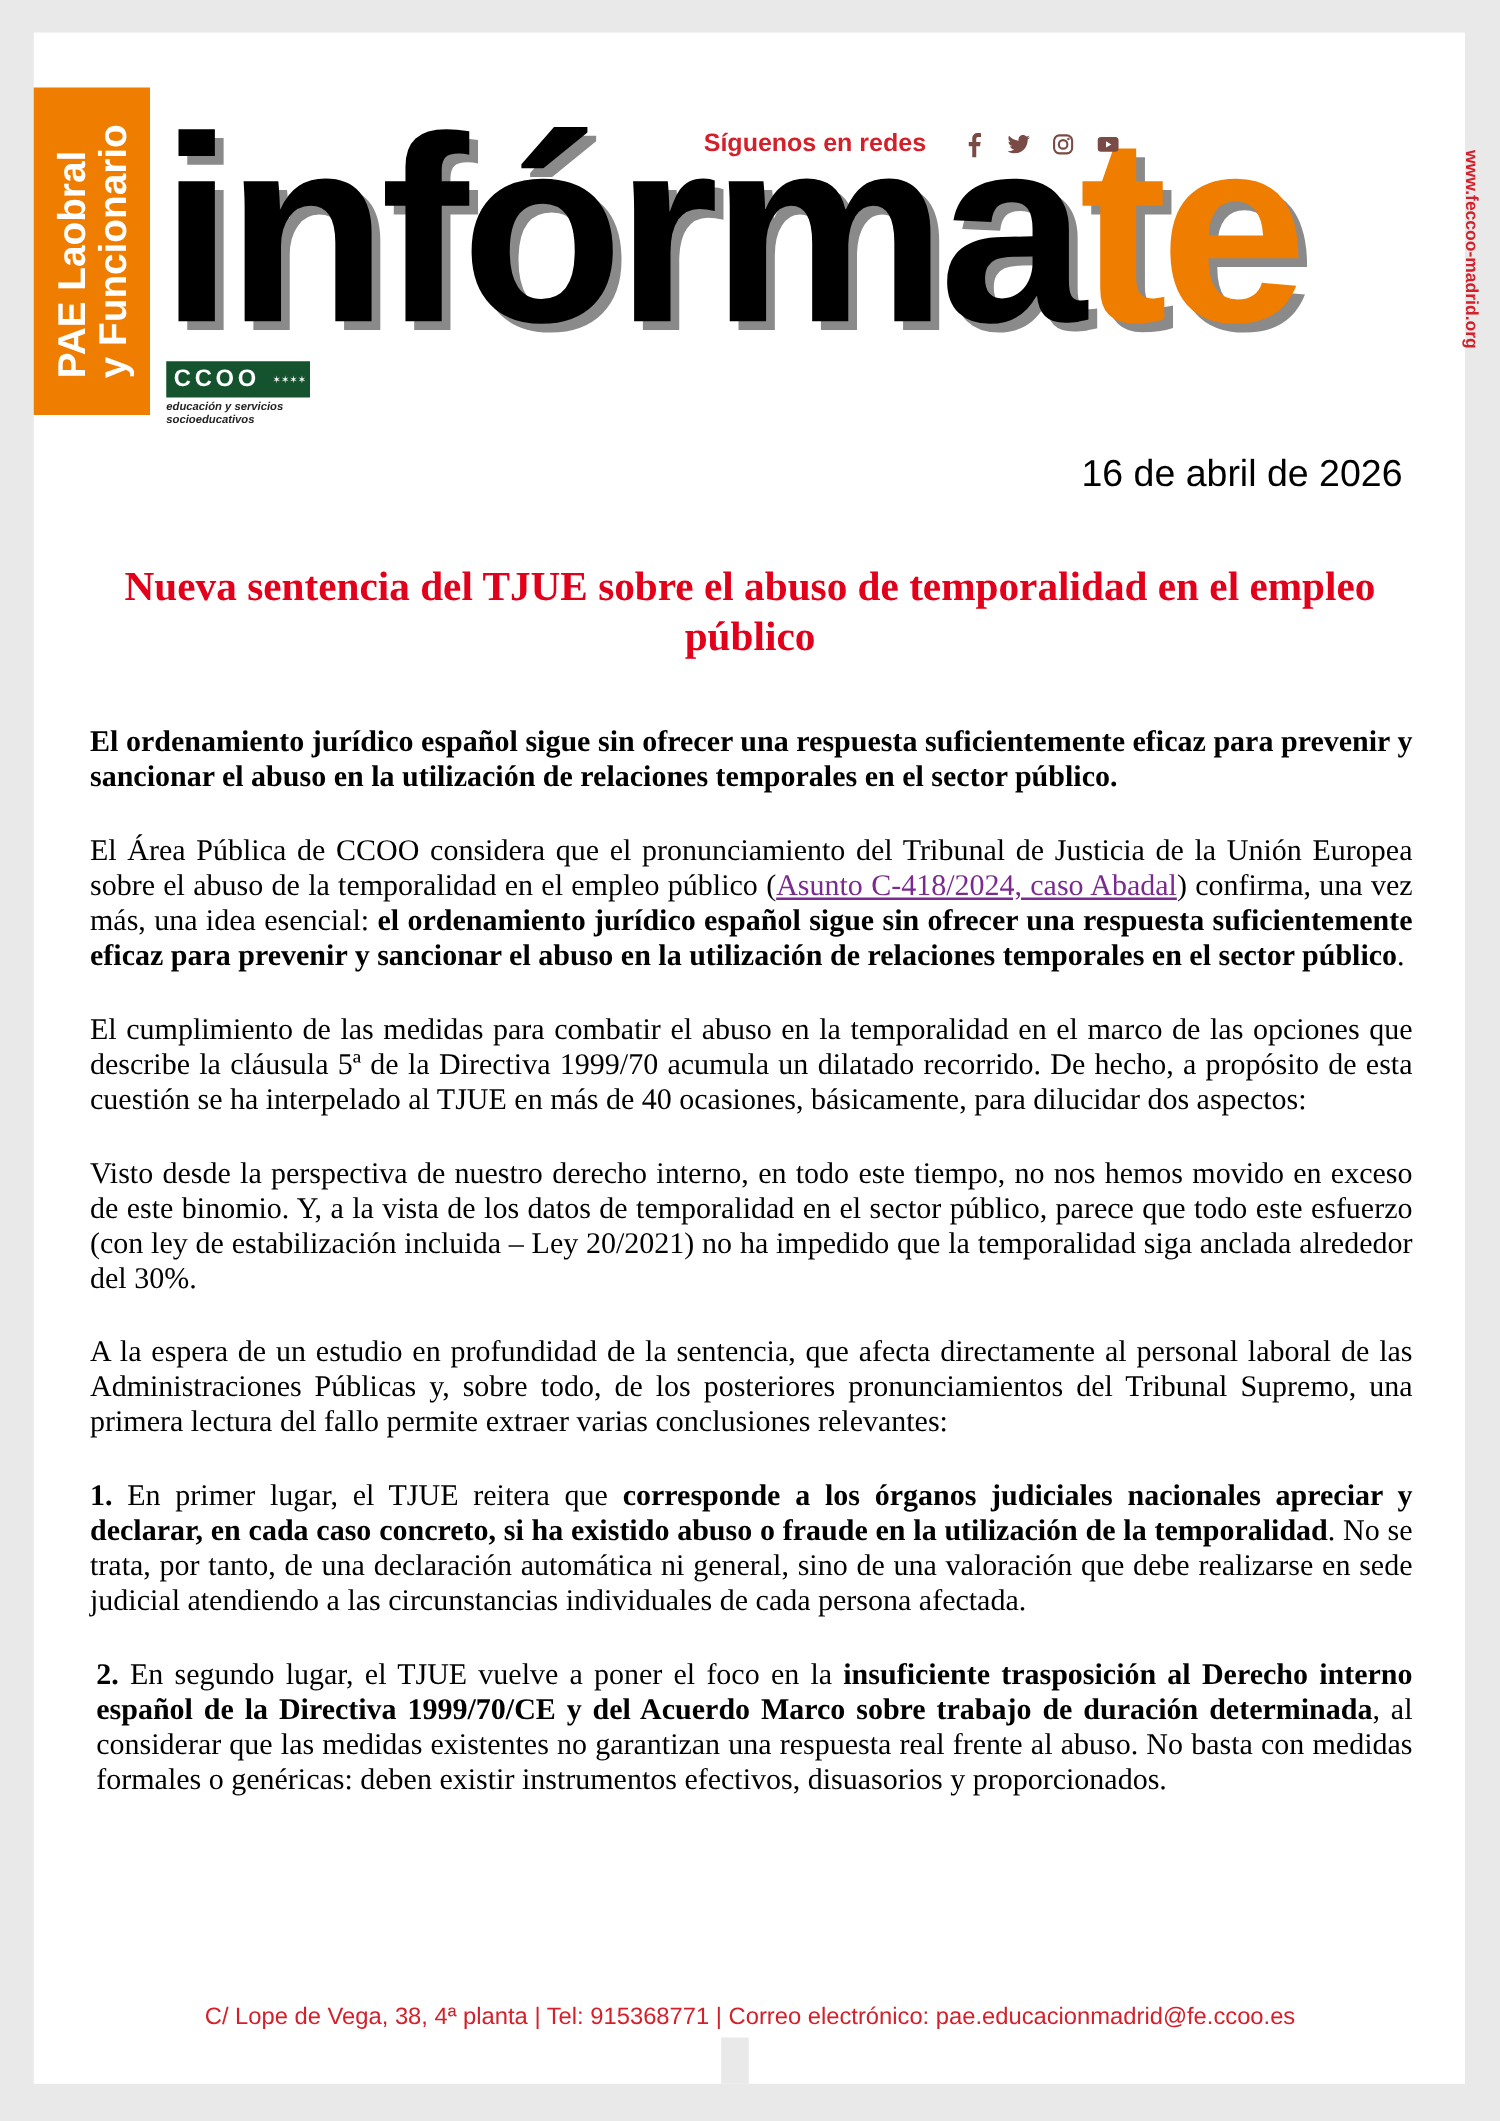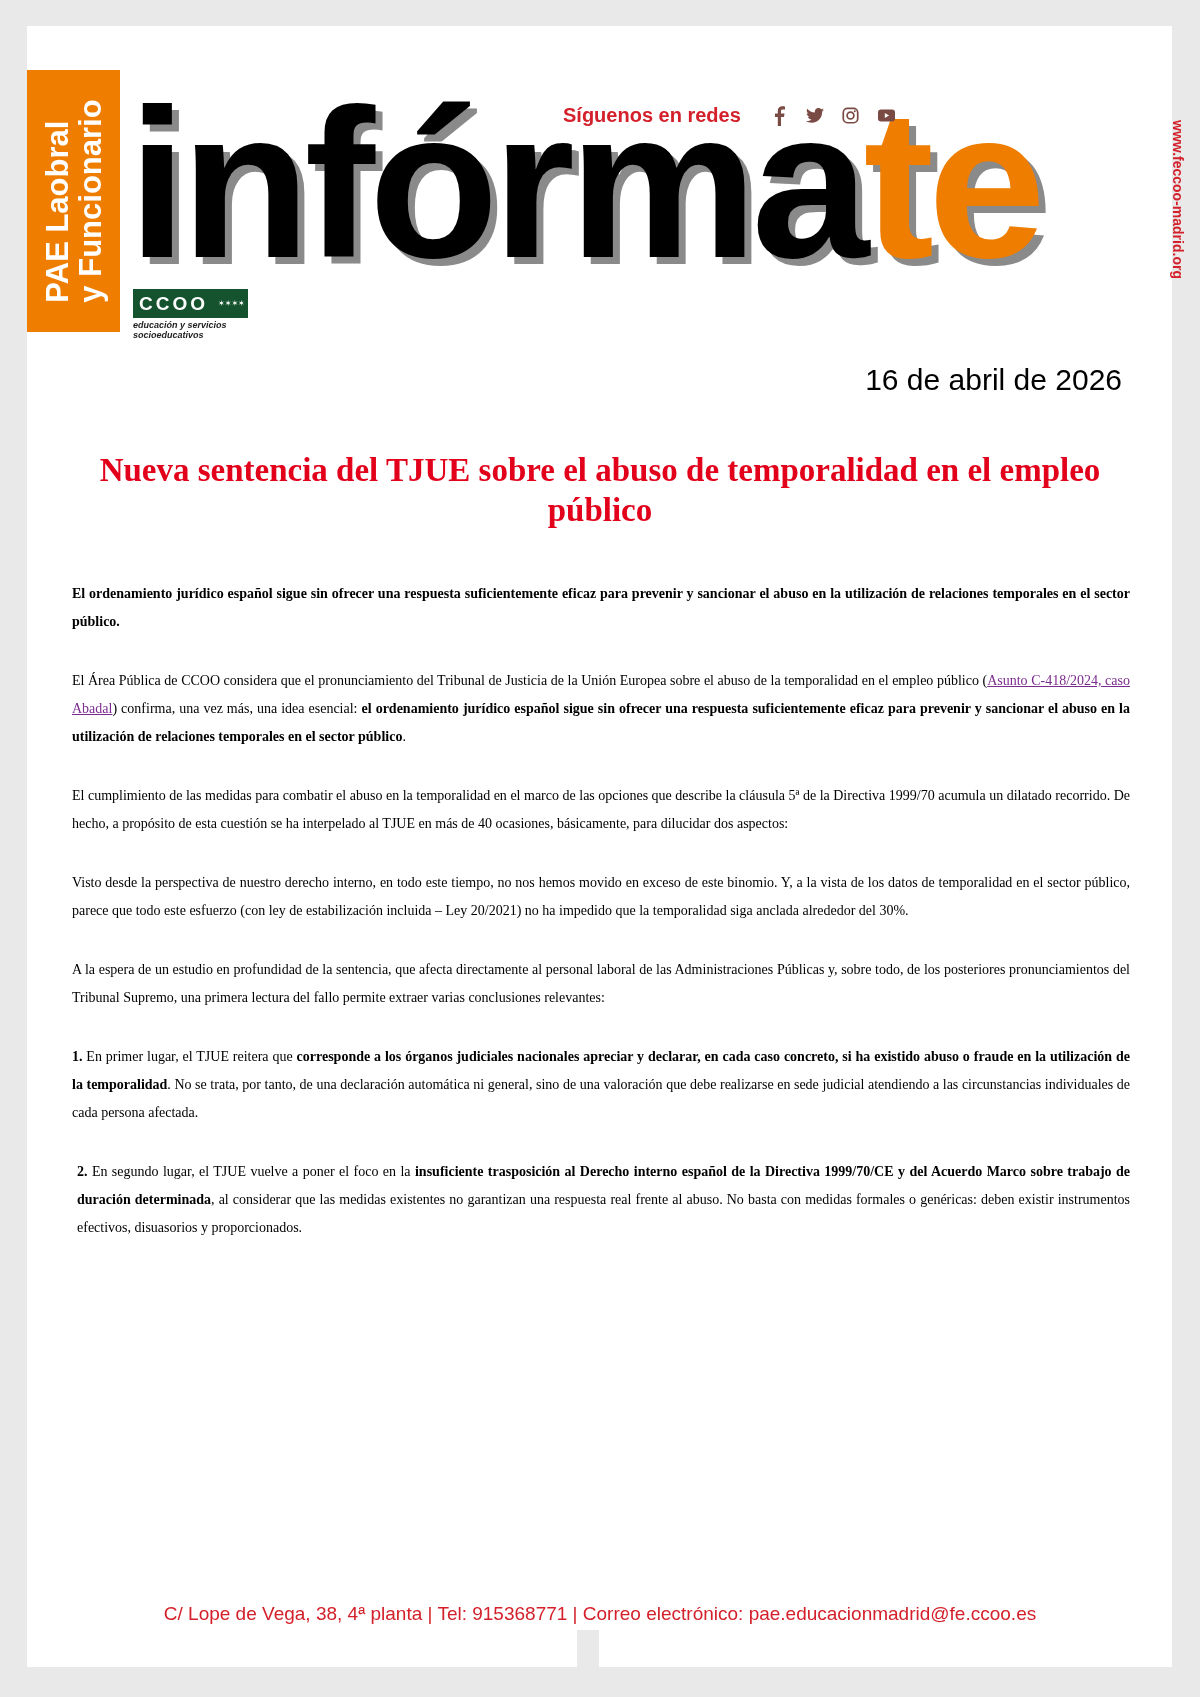--- a/index.html
+++ b/index.html
@@ -23,21 +23,21 @@
 
   .ccoo { position:absolute; left:133px; top:289px; width:115px; height:29px; background:#14532d; display:flex; align-items:center; padding-left:6px; box-sizing:border-box; gap:4px; }
   .ccoo .letters { color:#fff; font-family:"Liberation Sans", sans-serif; font-weight:bold; font-size:19px; letter-spacing:3px; }
   .ccoo .stars { color:#fff; font-size:8px; margin-left:6px; }
   .ccoo-sub { position:absolute; left:133px; top:320px; font-family:"Liberation Sans", sans-serif; font-weight:bold; font-size:9px; line-height:10px; color:#222;font-style:italic; }
 
   .date { position:absolute; right:78px; top:363px; font-family:"Liberation Sans", sans-serif; font-size:30px; color:#000; }
 
   .title { position:absolute; left:80px; width:1040px; top:450px; text-align:center; color:#e2001a; font-weight:bold; font-size:33px; line-height:40px; text-decoration-thickness:2px; text-underline-offset:4px; }
 
-  .body { position:absolute; left:72px; width:1058px; top:580px; font-size:14px; line-height:28px; color:#000; text-align:justify; }
+  .body { position:absolute; left:72px; width:1058px; top:580px; font-size:24px; line-height:28px; color:#000; text-align:justify; }
   .body p { margin:0 0 31px 0; }
   .body .lead { font-weight:bold; }
   .body b { font-weight:bold; }
   .body a { color:#7b2a8f; text-decoration:underline; }
   .body .list { padding-left:73px; margin-bottom:31px; }
   .body .list div { margin:0; }
   .body .indent1 { padding-left:5px; }
 
   .footer { position:absolute; left:0; width:1200px; top:1603px; text-align:center; color:#d4202a; font-family:"Liberation Sans", sans-serif; font-size:19px; }
 </style>

